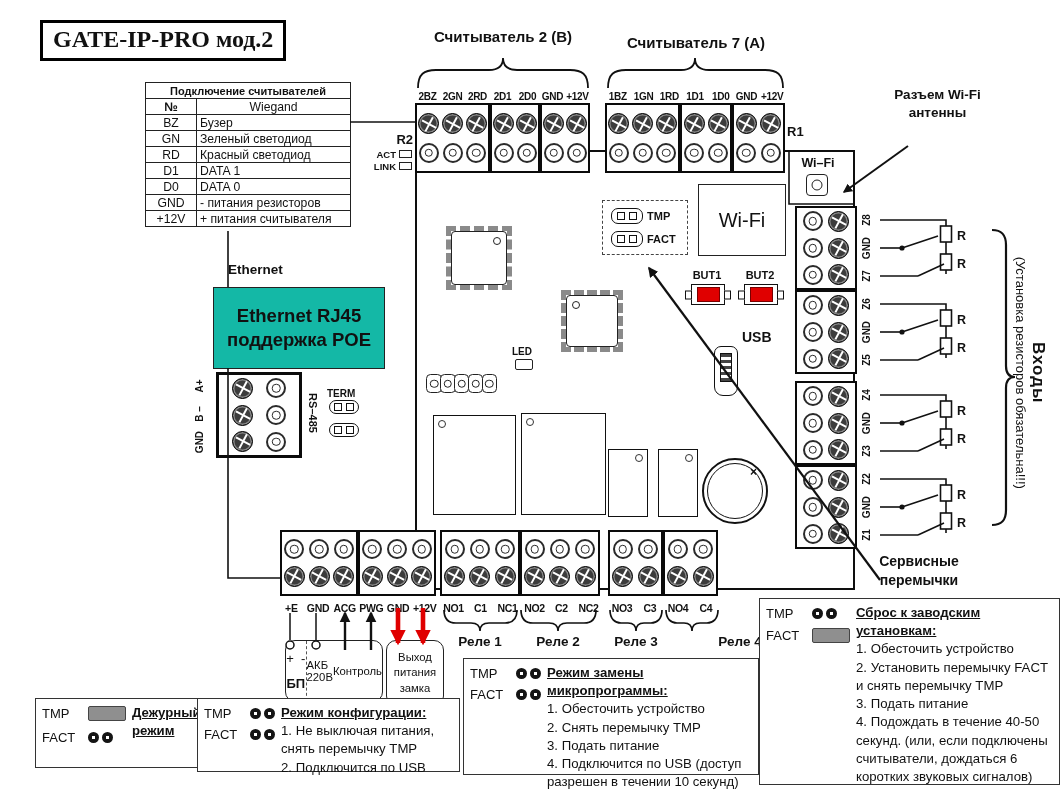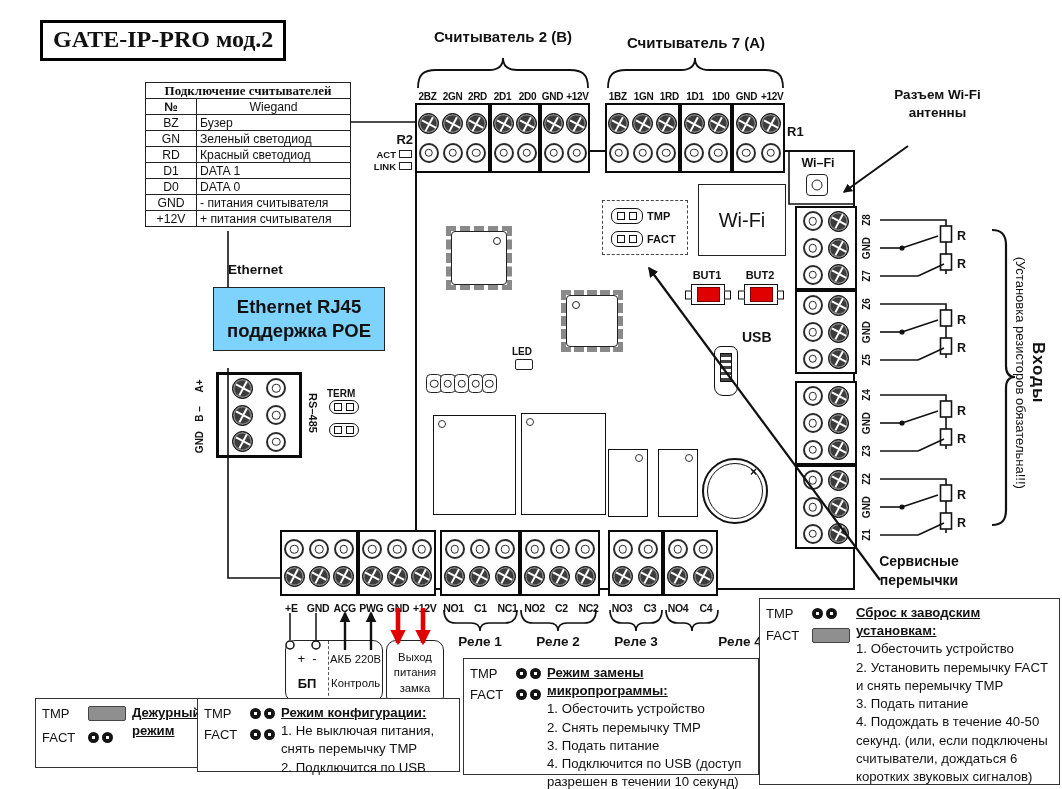--- a/index.html
+++ b/index.html
@@ -10,21 +10,21 @@
   .ctr{text-align:center;}
   .svglayer{position:absolute;left:0;top:0;width:1062px;height:789px;pointer-events:none;}
 
   
   .titlebox{left:40px;top:20px;border:3px solid #000;padding:3px 10px 5px;
     font-family:"Liberation Serif",serif;font-weight:bold;font-size:24px;background:#fff;}
 
   
   .rtable{left:145px;top:82px;width:206px;border-collapse:collapse;background:#fff;}
   .rtable td,.rtable th{border:1.4px solid #222;font-size:12.2px;padding:0 3px;height:15px;line-height:14px;}
-  .rtable .tt{font-weight:bold;font-size:13px;text-align:center;font-family:Liberation Serif, serif;}
+  .rtable .tt{font-weight:bold;font-size:11px;text-align:center;}
   .rtable .c1{width:44px;text-align:center;}
 
   
   .board{left:415px;top:150px;width:440px;height:440px;border:2px solid #0e0e0e;background:#fff;}
 
   
   .tsub{position:absolute;border:2.4px solid #0a0a0a;background:#fefefe;}
   .sub-v{display:flex;flex-direction:row;}
   .sub-v .tcell{flex:1;display:flex;flex-direction:column;align-items:center;justify-content:space-evenly;}
   .sub-h{display:flex;flex-direction:column;}
@@ -80,21 +80,21 @@
   .relaybox::before{content:"";position:absolute;left:4px;top:4px;width:6px;height:6px;border:1.3px solid #333;border-radius:50%;}
   .relaybox.dot-r::before{left:auto;right:4px;}
   .capc{width:66px;height:66px;border-radius:50%;border:2px solid #111;background:#fff;}
   .capc::before{content:"";position:absolute;inset:3px;border:1.4px solid #111;border-radius:50%;}
   .capc::after{content:"×";position:absolute;right:9px;top:5px;font-size:12px;font-weight:bold;}
 
   
   .rnd{border:1.6px solid #222;border-radius:10px;background:#fff;}
   .psu-in{display:flex;height:100%;}
   .psu-l{width:44%;display:flex;flex-direction:column;align-items:center;justify-content:space-evenly;font-size:13px;}
-  .psu-r{flex:1;border-left:1.5px dashed #555;display:flex;flex-direction:column;align-items:center;justify-content:space-evenly;font-size:11.3px;}
+  .psu-r{flex:1;border-left:1.5px dashed #555;display:flex;flex-direction:row;align-items:center;justify-content:space-evenly;font-size:11.3px;}
   .lockbox{display:flex;align-items:center;justify-content:center;text-align:center;font-size:11.3px;line-height:1.35;}
 
   
   .legend{border:1.6px solid #333;background:#fff;display:flex;padding:5px 6px;gap:6px;font-size:13.2px;}
   .lg-left{flex:none;display:flex;flex-direction:column;gap:7px;padding-top:2px;}
   .lg-row{display:flex;align-items:center;gap:8px;}
   .lg-row .jl{width:38px;font-size:13px;}
   .lg-text{flex:1;line-height:1.38;}
   .lg-title{font-weight:bold;text-decoration:underline;}
   .steps div{margin:0;}
@@ -159,21 +159,21 @@
     <tr>
           <td class="c1">D1</td>
           <td>DATA 1</td>
         </tr>
     <tr>
           <td class="c1">D0</td>
           <td>DATA 0</td>
         </tr>
     <tr>
           <td class="c1">GND</td>
-          <td>- питания считывателя</td>
+          <td>- питания резисторов</td>
         </tr>
     <tr>
           <td class="c1">+12V</td>
           <td>+ питания считывателя</td>
         </tr>
   </tbody>
     </table>
 
   <div class="abs b ctr" style="left:413px;top:28px;width:180px;font-size:15px;">Считыватель 2 (В)</div>
   <div class="abs b ctr" style="left:605px;top:34px;width:182px;font-size:15px;">Считыватель 7 (А)</div>
@@ -270,21 +270,21 @@
 
   <div class="abs lbl-sm" style="left:385px;top:132px;width:28px;text-align:right;">R2</div>
   <div class="abs lbl-sm" style="left:787px;top:124px;width:28px;">R1</div>
 
   <div class="abs b" style="left:366px;top:149px;width:30px;font-size:9.5px;text-align:right;">ACT</div>
   <div class="abs ledrect" style="left:399px;top:150px;width:13px;height:8px;"></div>
   <div class="abs b" style="left:362px;top:161px;width:34px;font-size:9.5px;text-align:right;">LINK</div>
   <div class="abs ledrect" style="left:399px;top:162px;width:13px;height:8px;"></div>
 
   <div class="abs b" style="left:228px;top:262px;width:90px;font-size:13.5px;">Ethernet</div>
-  <div class="abs ctr" style="left:213px;top:287px;width:172px;height:64px;border:1.6px solid #222;background:#7dd3fc;display:flex;align-items:center;justify-content:center;font-weight:bold;font-size:18.5px;line-height:1.3;padding:8px 12px;">Ethernet RJ45 поддержка POE</div>
+  <div class="abs ctr" style="left:213px;top:287px;width:172px;height:82px;border:1.6px solid #222;background:#14b8a6;display:flex;align-items:center;justify-content:center;font-weight:bold;font-size:18.5px;line-height:1.3;padding:8px 12px;">Ethernet RJ45 поддержка POE</div>
 
   <div class="abs tsub sub-h" style="left:216px;top:372px;width:86px;height:86px;border-width:3px;">
       <div class="tcell">
         <span class="screw"></span>
         <span class="hole"></span>
       </div>
       <div class="tcell">
         <span class="screw"></span>
         <span class="hole"></span>
       </div>

